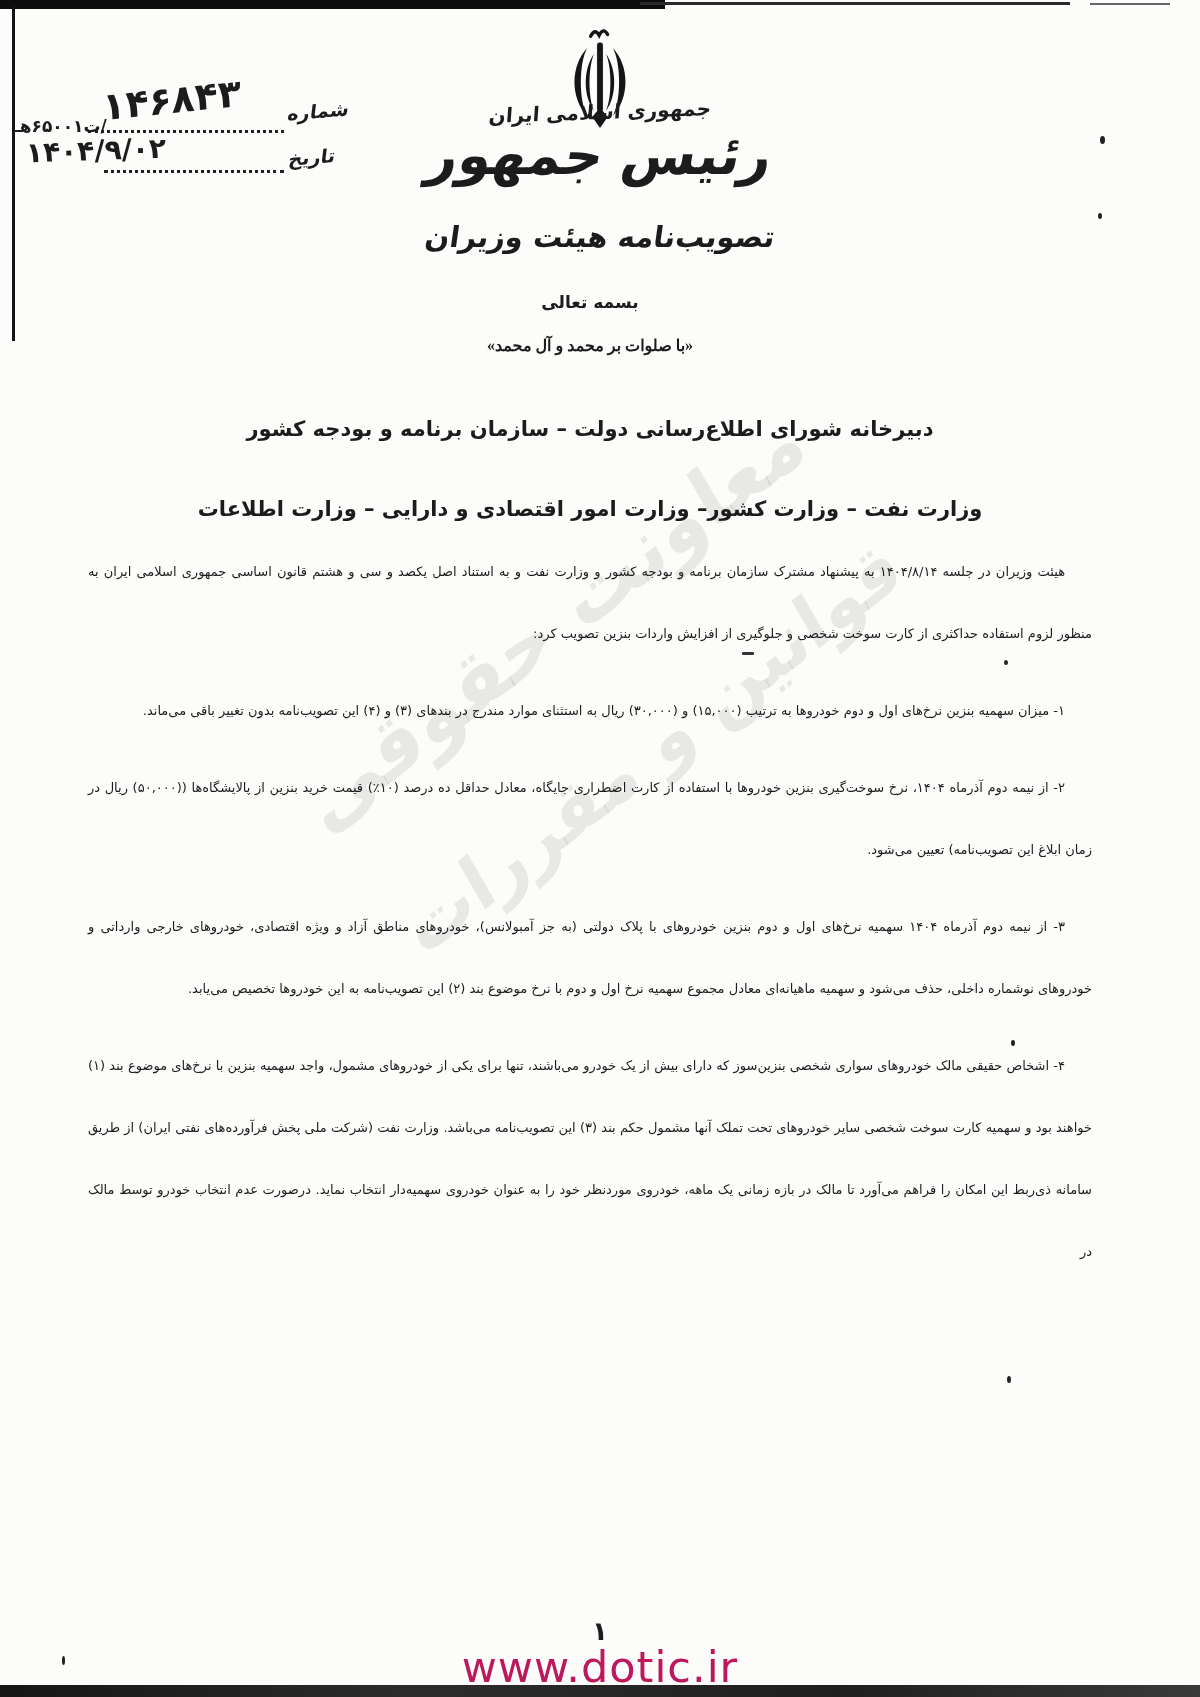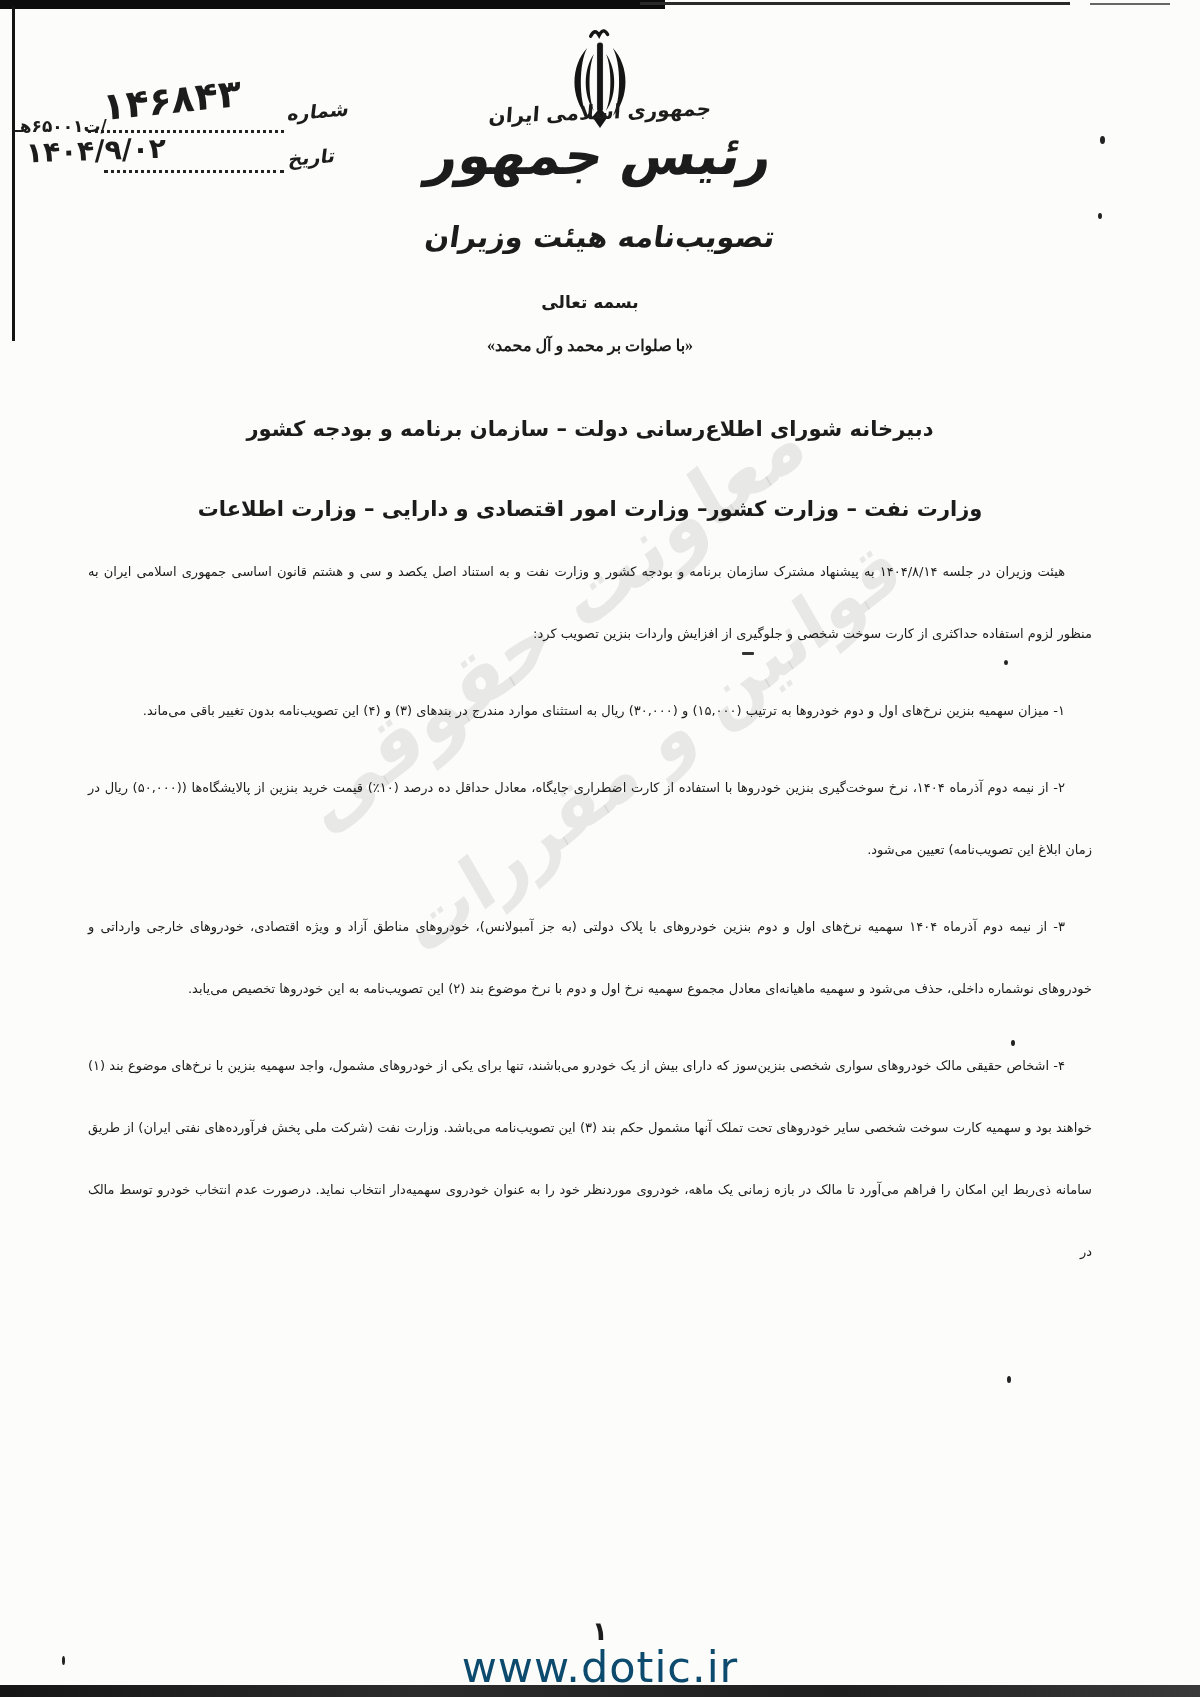--- a/index.html
+++ b/index.html
@@ -90,21 +90,21 @@
     text-align:justify;
     font-size:13px;line-height:62px;
     text-indent:27px;
     margin:0 4px 15px;
   }
 
   
   .page-num{position:absolute;left:0;top:1616px;width:1200px;text-align:center;font-size:26px;font-weight:bold;}
   .website{
     position:absolute;left:0;top:1642px;width:1200px;text-align:center;
-    font-size:43px;color:#0c4a6e;font-weight:500;letter-spacing:1px;
+    font-size:43px;color:#be185d;font-weight:500;letter-spacing:1px;
   }
 </style>
 </head>
 <body>
 
 <div id="page">
 
   <div class="top-bar1"></div>
   <div class="top-bar2"></div>
   <div class="top-bar3"></div>

